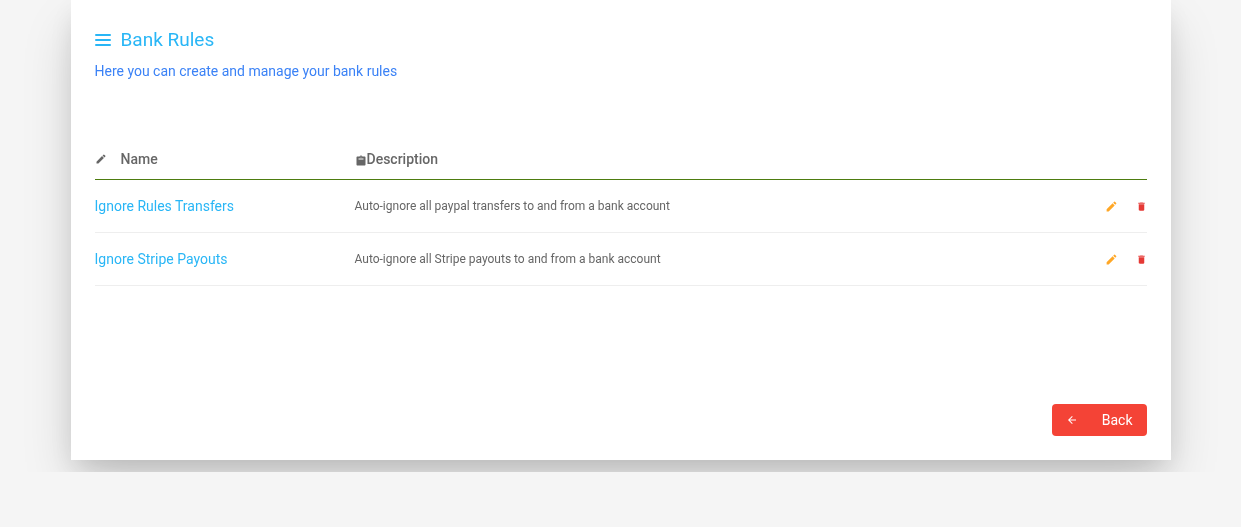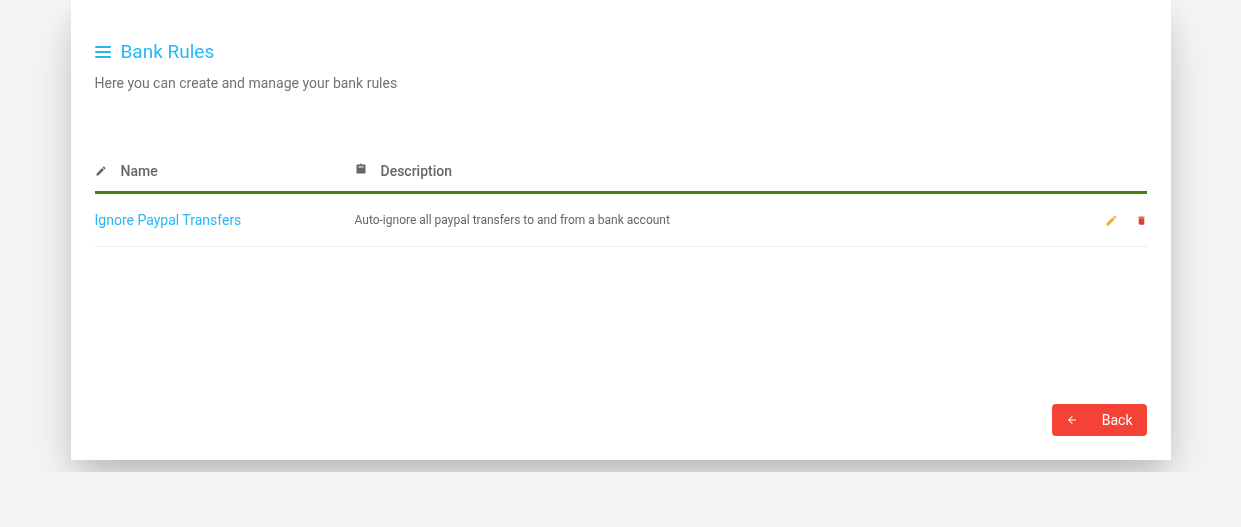--- a/index.html
+++ b/index.html
@@ -10,21 +10,21 @@
   body {
     font-family: -apple-system, BlinkMacSystemFont, "Segoe UI", Roboto, "Helvetica Neue", Arial, sans-serif;
     background: #f5f5f5;
     padding: 0;
   }
   .card {
     background: #ffffff;
     width: 1100px;
     margin: 12px auto;
     margin-top: 0;
-    padding: 40px 24px 24px 24px;
+    padding: 28px 24px 24px 24px;
     box-shadow: 0 25px 50px -5px rgba(0,0,0,0.18), 0 10px 25px -5px rgba(0,0,0,0.12);
     position: relative;
     min-height: 460px;
     display: flex;
     flex-direction: column;
   }
   .header-row {
     display: flex;
     align-items: center;
     gap: 10px;
@@ -43,45 +43,44 @@
     height: 2px;
     background: #29b6f6;
     border-radius: 1px;
   }
   .page-title {
     color: #29b6f6;
     font-size: 19px;
     font-weight: 400;
   }
   .subtitle-text {
-    color: #737373;
+    color: #3b82f6;
     font-size: 14px;
     font-weight: 400;
     margin-bottom: 60px;
   }
   .table {
     width: 100%;
   }
   .table-header {
     display: flex;
     align-items: center;
     padding: 12px 0;
-    border-bottom: 3px solid #4d7c0f;
+    border-bottom: 1px solid #4d7c0f;
   }
   .col-name {
     width: 260px;
     display: flex;
     align-items: center;
     gap: 14px;
   }
   .col-desc {
     flex: 1;
     display: flex;
-    align-items: flex-start;
-    gap: 14px;
+    align-items: flex-end;
   }
   .col-actions {
     width: 70px;
     display: flex;
     align-items: center;
     justify-content: flex-end;
     gap: 18px;
   }
   .th-text {
     color: #666666;
@@ -173,39 +172,59 @@
               <path d="M19 3h-4.18C14.4 1.84 13.3 1 12 1s-2.4.84-2.82 2H5c-1.1 0-2 .9-2 2v14c0 1.1.9 2 2 2h14c1.1 0 2-.9 2-2V5c0-1.1-.9-2-2-2zm-7 0c.55 0 1 .45 1 1s-.45 1-1 1-1-.45-1-1 .45-1 1-1zM7 7h10v2H7V7zm10 4H7v2h10v-2zm-4 4H7v2h6v-2z"></path>
             </svg>
         </span>
         <span class="th-text">Description</span>
       </div>
       <div class="col-actions"></div>
     </div>
 
     <div class="table-row">
       <div class="col-name">
-        <a class="rule-name">Ignore Paypal Transfers</a>
+        <a class="rule-name">Ignore Rules Transfers</a>
       </div>
       <div class="col-desc">
         <span class="rule-desc">Auto-ignore all paypal transfers to and from a bank account</span>
       </div>
       <div class="col-actions">
         <span class="action-icon">
           <svg width="13" height="13" viewBox="0 0 24 24" fill="#ffa726">
               <path d="M3 17.25V21h3.75L17.81 9.94l-3.75-3.75L3 17.25zM20.71 7.04a1 1 0 0 0 0-1.41l-2.34-2.34a1 1 0 0 0-1.41 0l-1.83 1.83 3.75 3.75 1.83-1.83z"></path>
             </svg>
         </span>
         <span class="action-icon">
           <svg width="11" height="13" viewBox="0 0 24 24" fill="#e53935">
               <path d="M6 19c0 1.1.9 2 2 2h8c1.1 0 2-.9 2-2V7H6v12zM19 4h-3.5l-1-1h-5l-1 1H5v2h14V4z"></path>
             </svg>
         </span>
       </div>
     </div>
 
+    <div class="table-row">
+      <div class="col-name">
+        <a class="rule-name">Ignore Stripe Payouts</a>
+      </div>
+      <div class="col-desc">
+        <span class="rule-desc">Auto-ignore all Stripe payouts to and from a bank account</span>
+      </div>
+      <div class="col-actions">
+        <span class="action-icon">
+          <svg width="13" height="13" viewBox="0 0 24 24" fill="#ffa726">
+              <path d="M3 17.25V21h3.75L17.81 9.94l-3.75-3.75L3 17.25zM20.71 7.04a1 1 0 0 0 0-1.41l-2.34-2.34a1 1 0 0 0-1.41 0l-1.83 1.83 3.75 3.75 1.83-1.83z"></path>
+            </svg>
+        </span>
+        <span class="action-icon">
+          <svg width="11" height="13" viewBox="0 0 24 24" fill="#e53935">
+              <path d="M6 19c0 1.1.9 2 2 2h8c1.1 0 2-.9 2-2V7H6v12zM19 4h-3.5l-1-1h-5l-1 1H5v2h14V4z"></path>
+            </svg>
+        </span>
+      </div>
+    </div>
 
   </div>
 
   <div class="footer-buttons">
     <button class="btn btn-back">
       <span>
         <svg width="12" height="12" viewBox="0 0 24 24" fill="#ffffff">
             <path d="M20 11H7.83l5.59-5.59L12 4l-8 8 8 8 1.41-1.41L7.83 13H20v-2z"></path>
           </svg>
       </span>

